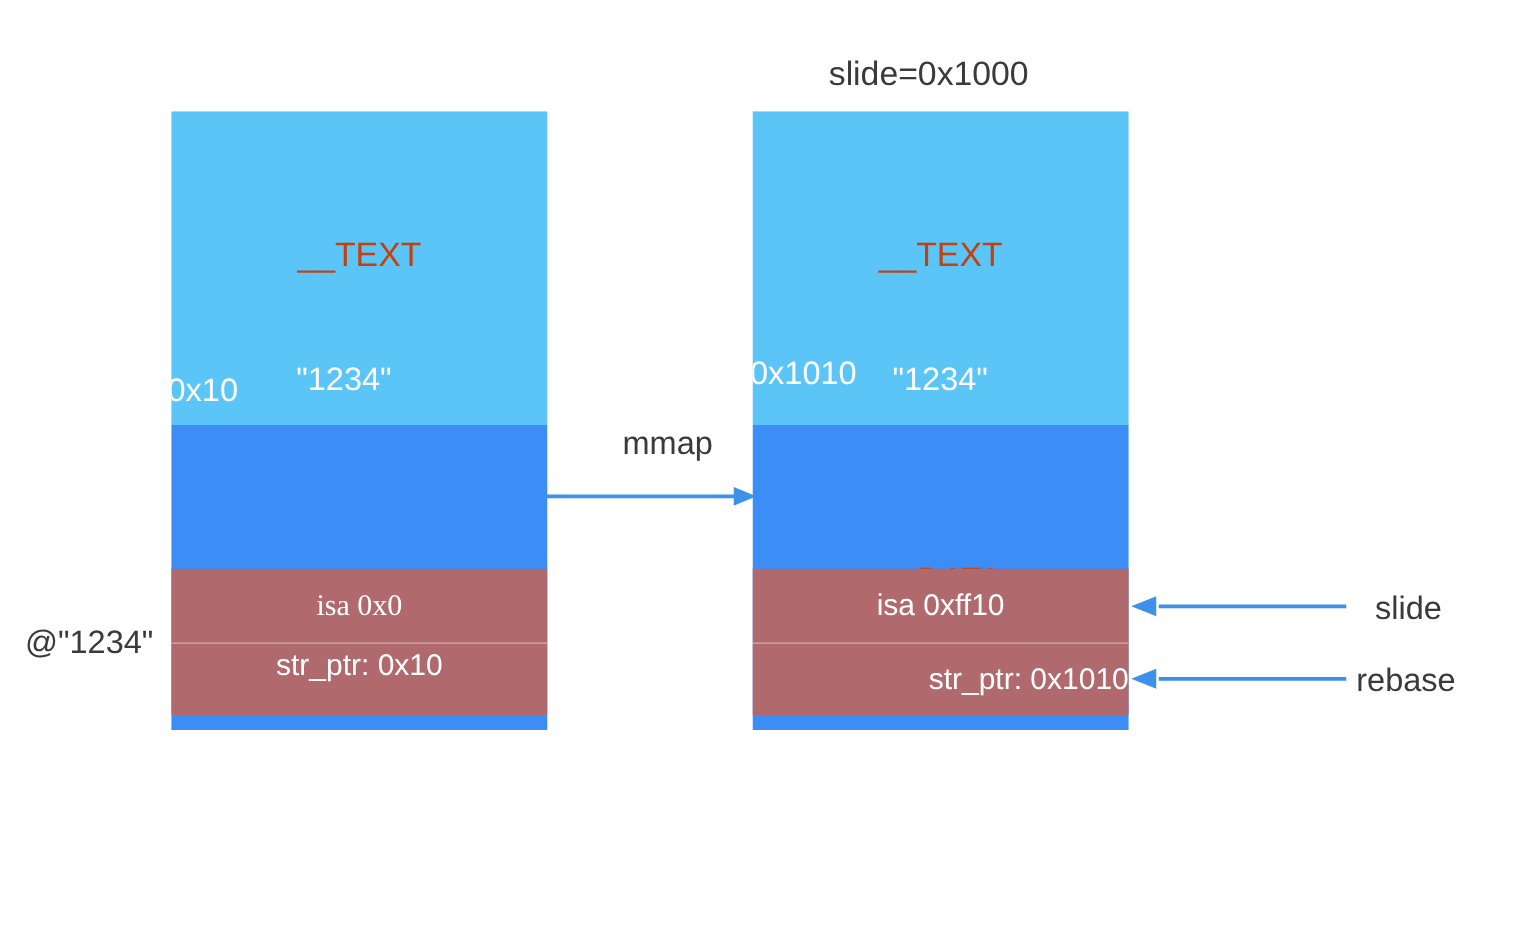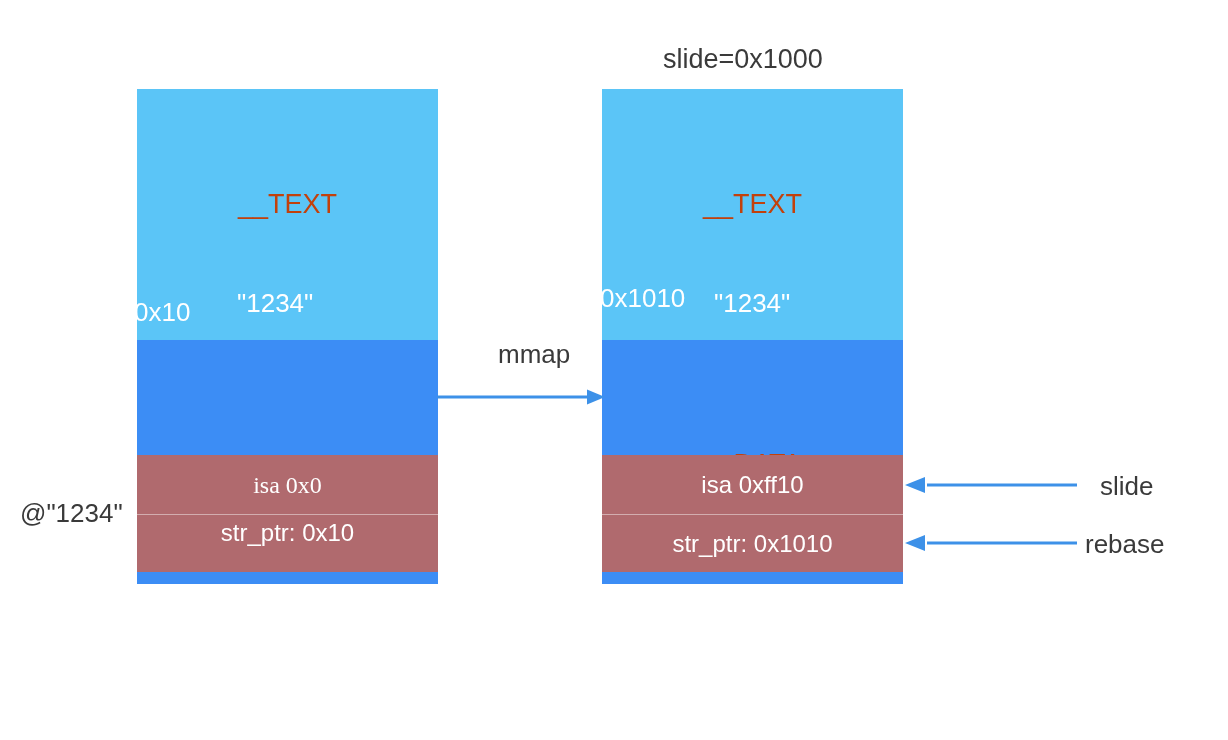--- a/index.html
+++ b/index.html
@@ -122,21 +122,21 @@
     <div class="seg-title" style="top:102px;">__TEXT</div>
     <div class="addr-row" style="left:-2px; top:196px;">0x1010</div>
     <div class="addr-row" style="left:112px; top:201px;">"1234"</div>
 
     <div class="seg seg-data" style="top:251px; height:338px;"></div>
     <div class="seg-title" style="top:362px;">__DATA</div>
 
     <div class="seg seg-object" style="top:366px; height:117px;"></div>
     <div class="divider" style="top:425px;"></div>
     <div class="row-label" style="top:384px;">isa 0xff10</div>
-    <div class="row-label" style="top:443px;">str_ptr: 0x1010</div>
+    <div class="row-label" style="top:443px;text-align:right;">str_ptr: 0x1010</div>
   </div>
 
   <div class="caption" style="left:498px; top:341px;">mmap</div>
   <svg class="arrow-svg" style="left:437px; top:386px;" width="170" height="22" viewBox="0 0 170 22">
     <line x1="0" y1="11" x2="155" y2="11" stroke="#3D91E8" stroke-width="3"></line>
     <path d="M168 11 L150 3.5 L150 18.5 Z" fill="#3D91E8"></path>
   </svg>
 
   <svg class="arrow-svg" style="left:905px; top:474px;" width="180" height="22" viewBox="0 0 180 22">
     <line x1="22" y1="11" x2="172" y2="11" stroke="#3D91E8" stroke-width="3"></line>

